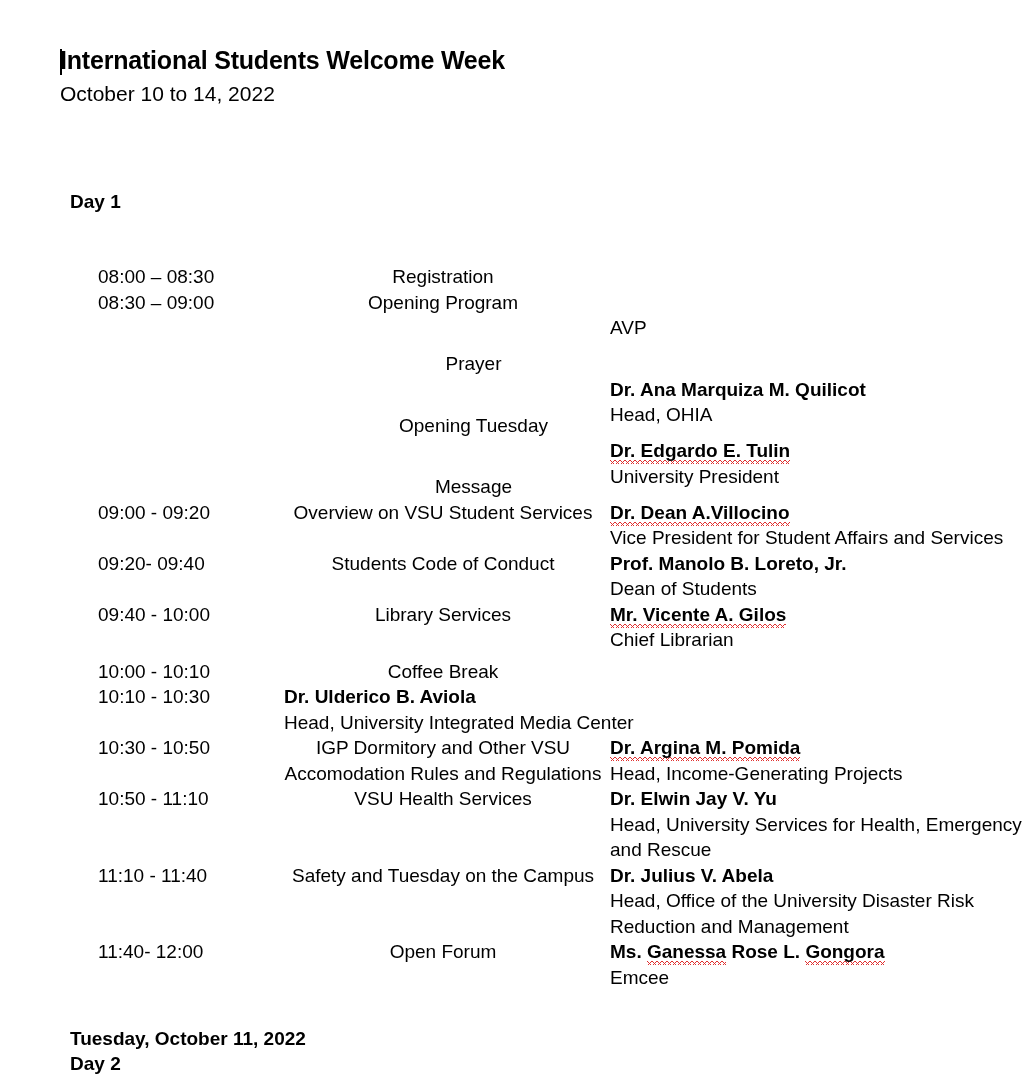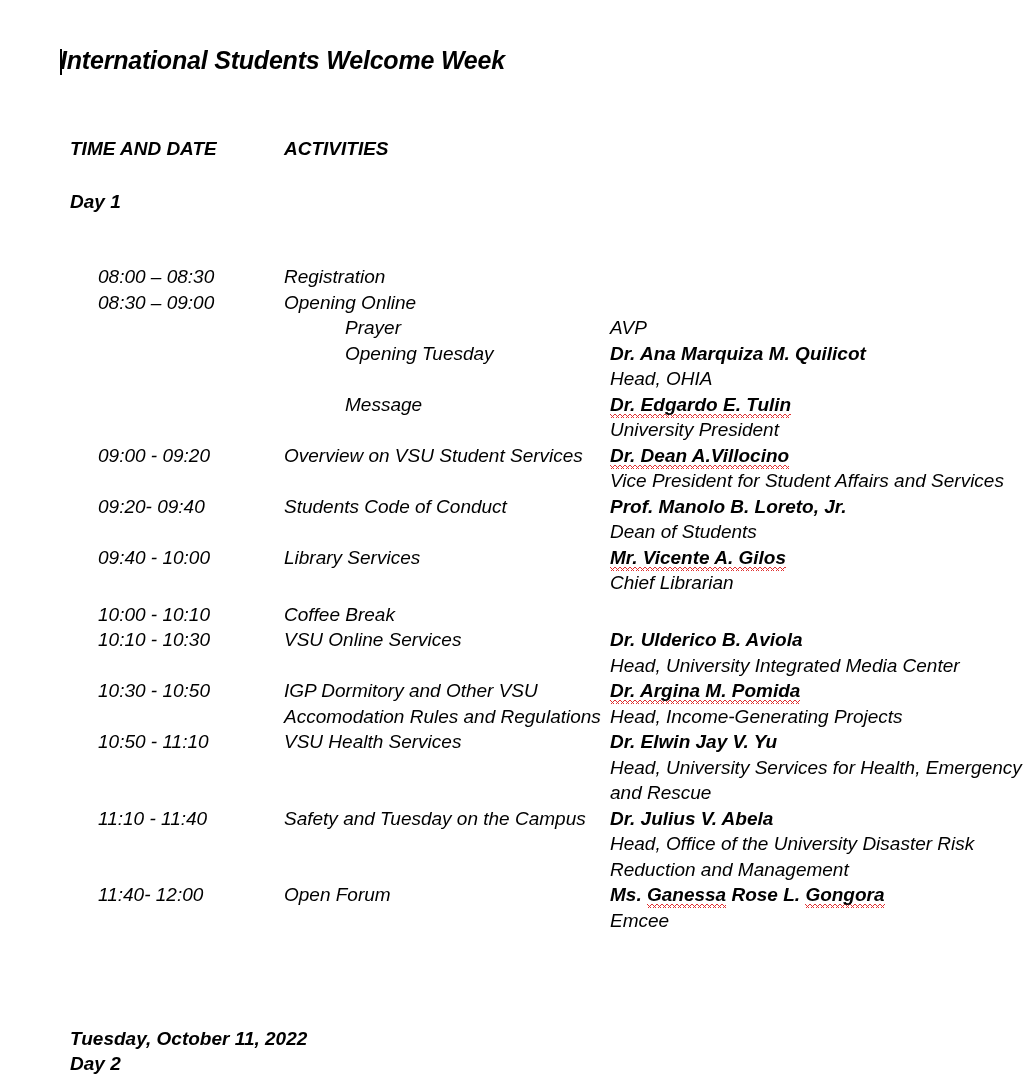--- a/index.html
+++ b/index.html
@@ -13,21 +13,20 @@
     font-family: "Liberation Sans", sans-serif;
     color: #000000;
     position: relative;
     overflow: hidden;
   }
   .page {
     position: relative;
     width: 1024px;
     height: 1086px;
     padding: 0;
-    font-style: italic;
   }
   .doc-title {
     position: absolute;
     left: 60px;
     top: 46px;
     font-size: 25px;
     font-weight: bold;
     letter-spacing: -0.2px;
     white-space: nowrap;
   }
@@ -82,23 +81,25 @@
   .c-time {
     width: 186px;
     flex: 0 0 186px;
     white-space: pre;
   }
   .c-act {
     width: 326px;
     flex: 0 0 326px;
     padding-right: 8px;
     box-sizing: border-box;
+    text-align: center;
   }
   .c-act.indent {
     padding-left: 61px;
+    margin-top: 36px;
   }
   .c-who {
     flex: 1 1 auto;
   }
   .who-name {
     font-weight: bold;
   }
   .who-role {
     font-weight: normal;
   }
@@ -113,40 +114,38 @@
   }
 </style>
 </head>
 <body>
 
 <div class="page">
 
   <div class="caret"></div>
 
   <div class="doc-title">International Students Welcome Week</div>
-
-  <div class="col-headers">
-    <span class="h-time">TIME AND DATE</span><span class="h-act">ACTIVITIES</span>
-  </div>
+  <div class="doc-subtitle">October 10 to 14, 2022</div>
+
 
   <div class="day-head d1">
     <div>Day 1</div>
   </div>
 
   <div class="sched">
 
     <div class="row">
       <div class="c-time">08:00 – 08:30</div>
       <div class="c-act">Registration</div>
       <div class="c-who"></div>
     </div>
 
     <div class="row">
       <div class="c-time">08:30 – 09:00</div>
-      <div class="c-act">Opening Online</div>
+      <div class="c-act">Opening Program</div>
       <div class="c-who"></div>
     </div>
 
     <div class="row">
       <div class="c-time"></div>
       <div class="c-act indent">Prayer</div>
       <div class="c-who">
         <span class="who-role">AVP</span>
       </div>
     </div>
@@ -199,21 +198,20 @@
     <div class="gap-sm"></div>
 
     <div class="row">
       <div class="c-time">10:00 - 10:10</div>
       <div class="c-act">Coffee Break</div>
       <div class="c-who"></div>
     </div>
 
     <div class="row">
       <div class="c-time">10:10 - 10:30</div>
-      <div class="c-act">VSU Online Services</div>
       <div class="c-who">
         <div class="who-name">Dr. <span class="squig"></span><span>Ulderico B. Aviola</span></div>
         <div class="who-role">Head, University Integrated Media Center</div>
       </div>
     </div>
 
     <div class="row">
       <div class="c-time">10:30 - 10:50</div>
       <div class="c-act">IGP Dormitory and Other VSU Accomodation Rules and Regulations</div>
       <div class="c-who">

